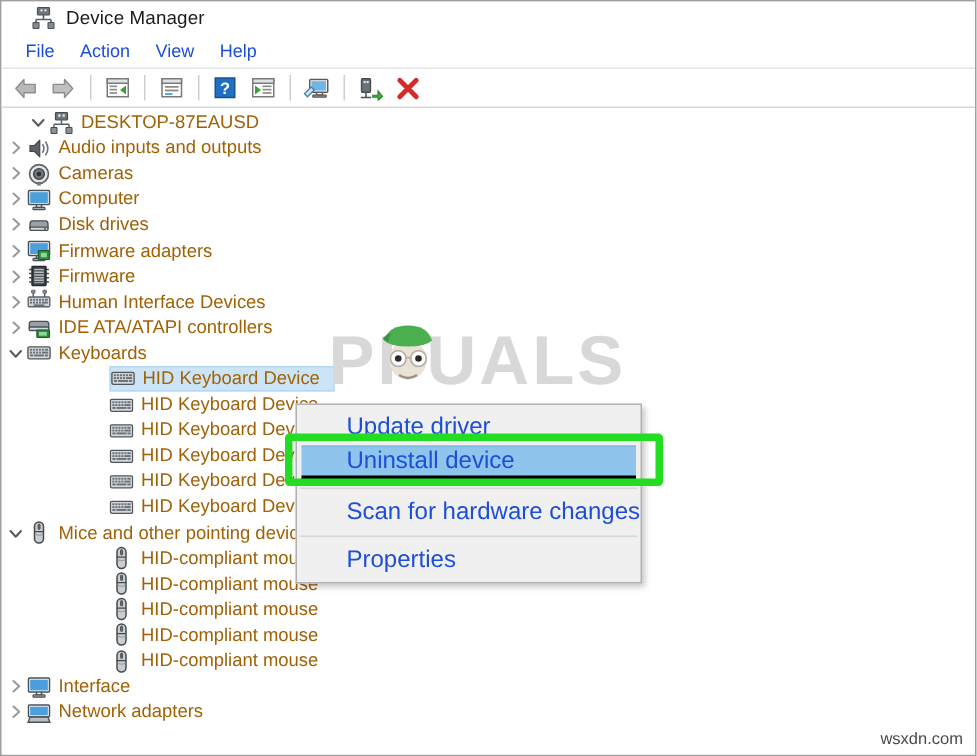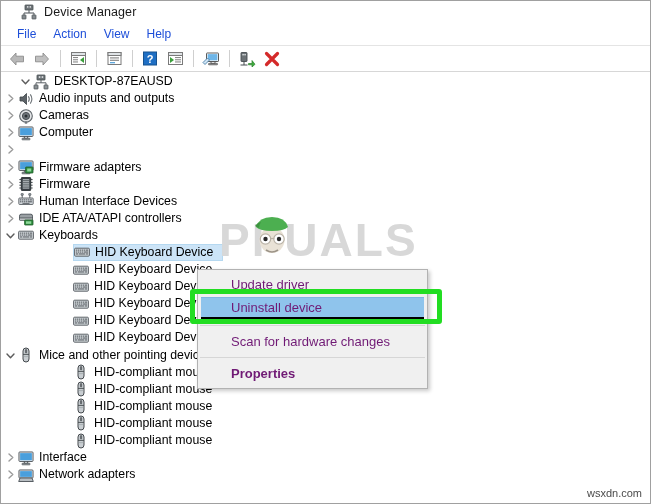--- a/index.html
+++ b/index.html
@@ -103,21 +103,21 @@
   .row {
     height: 17.1px;
     display: flex;
     align-items: center;
     position: relative;
     white-space: nowrap;
     cursor: default;
   }
   .row .label {
     font-size: 12.3px;
-    color: #000000;
+    color: #a16207;
     line-height: 17px;
     padding-right: 5px;
   }
   .row.selected-row .sel {
     background: #cce4f7;
     border: 1px solid #b5d8f0;
     box-sizing: border-box;
   }
   .sel {
     display: inline-flex;
@@ -185,33 +185,33 @@
     box-shadow: 2px 2px 4px rgba(0,0,0,0.22);
     z-index: 6;
     padding: 2px 0 2px 0;
     box-sizing: border-box;
   }
   .ctx-item {
     height: 25px;
     display: flex;
     align-items: center;
     padding-left: 33px;
-    font-size: 13px;
-    color: #701a75;
+    font-size: 16px;
+    color: #1d4ed8;
     box-sizing: border-box;
     cursor: default;
   }
   .ctx-item.highlighted {
     background: #8fc4ec;
     border-top: 1px solid #7eb6e2;
     border-bottom: 5px solid #000000;
     margin: 0 3px;
     padding-left: 30px;
   }
-  .ctx-item.bold { font-weight: bold; text-align: center; }
+  .ctx-item.bold { font-weight: normal; text-align: center; }
   .ctx-sep {
     height: 1px;
     background: #d6d6d6;
     margin: 3px 2px 3px 2px;
   }
 
   
   .greenbox {
     position: absolute;
     left: 189px; top: 288px;
@@ -417,20 +417,30 @@
             </svg>
           </span>
           <span class="label">Computer</span>
         </span>
       </div>
       <div class="row ind1">
         <span class="twisty">
           <svg width="11" height="11" viewBox="0 0 11 11">
             <path d="M4 2 L7.8 5.5 L4 9" fill="none" stroke="#9b9b9b" stroke-width="1.4" stroke-linecap="round" stroke-linejoin="round"></path>
           </svg>
+        </span>
+        <span class="sel">
+          <span class="ico">
+            <svg width="16" height="16" viewBox="0 0 16 16">
+              <path d="M2 7.5 q0 -2.3 1.6 -2.3 L12.4 5.2 Q14 5.2 14 7.5 L14 10 L2 10 Z" fill="#9aa0a4" stroke="#4a5056" stroke-width="0.9"></path>
+              <rect x="2" y="9.4" width="12" height="2.2" rx="0.7" fill="#d6d9db" stroke="#4a5056" stroke-width="0.9"></rect>
+              <circle cx="12" cy="10.6" r="0.7" fill="#5d6368"></circle>
+            </svg>
+          </span>
+          <span class="label">Disk drives</span>
         </span>
       </div>
       <div class="row ind1">
         <span class="twisty">
           <svg width="11" height="11" viewBox="0 0 11 11">
             <path d="M4 2 L7.8 5.5 L4 9" fill="none" stroke="#9b9b9b" stroke-width="1.4" stroke-linecap="round" stroke-linejoin="round"></path>
           </svg>
         </span>
         <span class="sel">
           <span class="ico">

